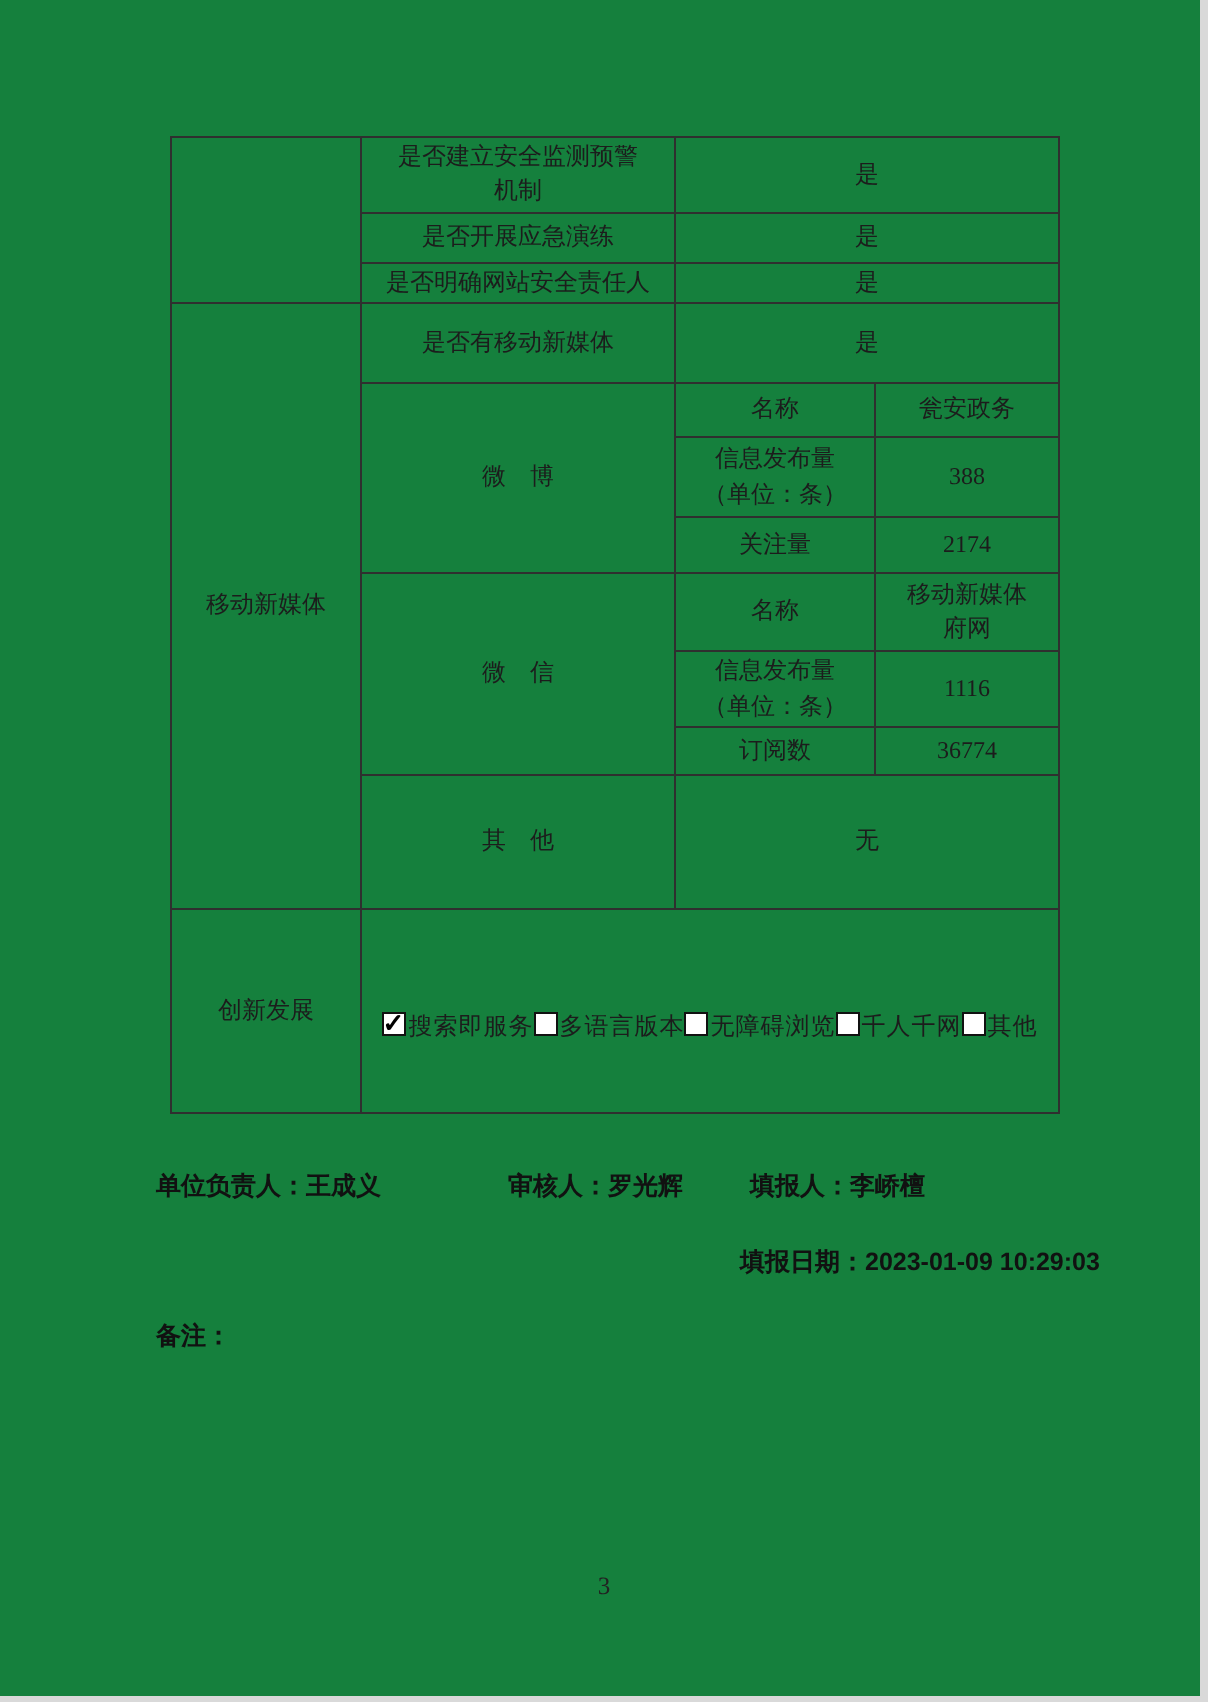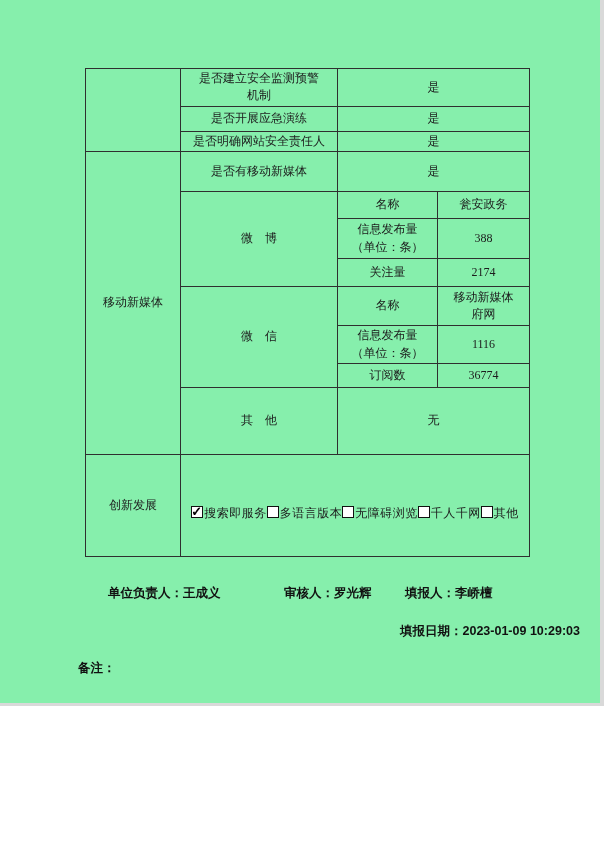--- a/index.html
+++ b/index.html
@@ -1,19 +1,19 @@
 <!DOCTYPE html>
 <html><head>
 <meta charset="utf-8">
 <style>
   html,body { margin:0; padding:0; background:#ffffff; }
   .page {
     position:relative;
-    width:604px; height:706px;
-    background:#86efac;
+    width:604px; height:851px;
+    background:#15803d;
     box-sizing:border-box;
     border-right:4px solid #d9d9d9;
     border-bottom:3px solid #d9d9d9;
     font-family:"Liberation Serif", serif;
     color:#1c1c1c;
     overflow:hidden;
   }
   table.report {
     position:absolute; left:85px; top:68px;
     width:444px;
@@ -47,21 +47,21 @@
     font-size:13px; font-weight:bold; color:#000;
   }
   .footer-line {
     position:absolute;
     font-family:"Liberation Sans", sans-serif;
     font-weight:bold;
     font-size:12.5px;
     color:#111;
     white-space:nowrap;
   }
-  .fl-abs { position:absolute; white-space:nowrap;margin-left:30px; }
+  .fl-abs { position:absolute; white-space:nowrap; }
   .page-number {
     position:absolute;
     left:0; top:786px; width:604px;
     text-align:center;
     font-size:12.5px;
     color:#222;
   }
 </style>
 </head>
 <body>

